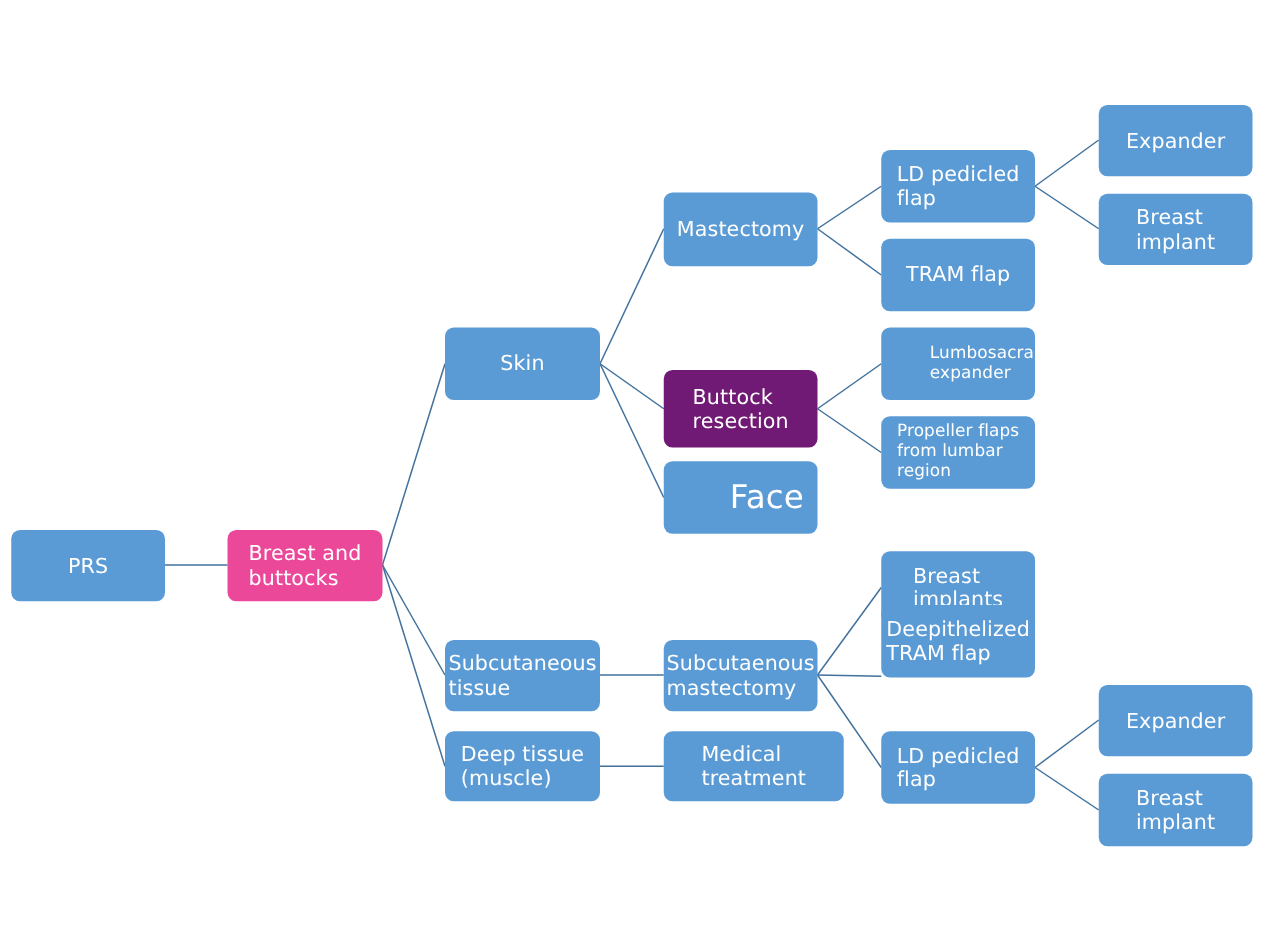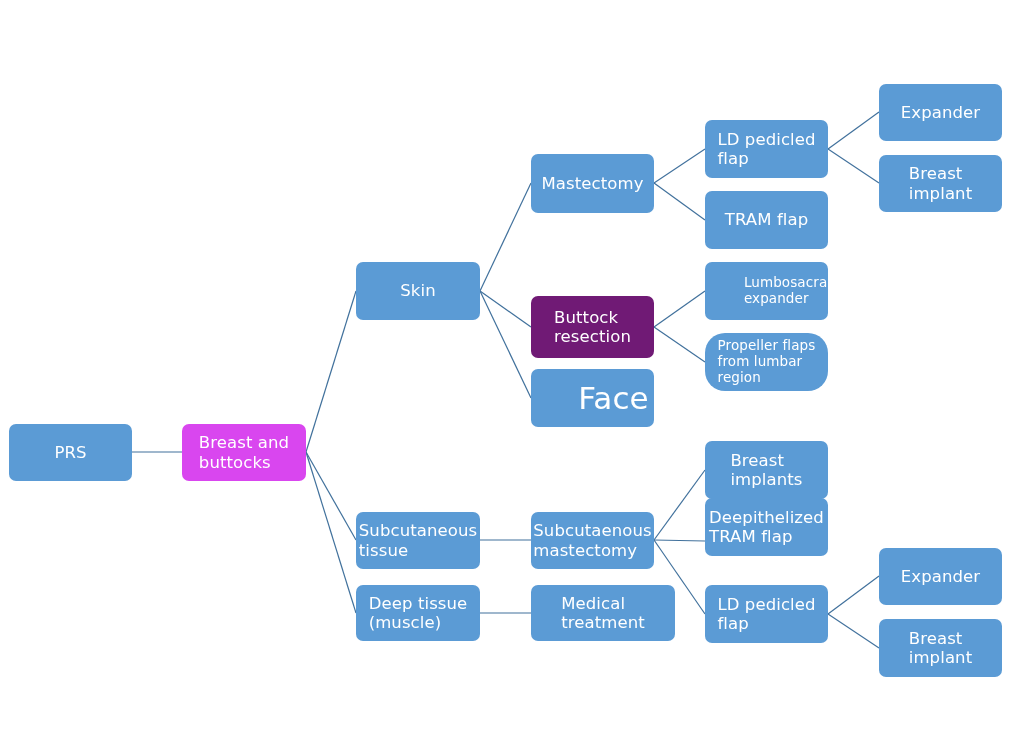--- a/index.html
+++ b/index.html
@@ -38,21 +38,21 @@
     line-height: 1.18;
     padding: 2px 6px;
     font-family: "DejaVu Sans", sans-serif;
     font-weight: 400;
     letter-spacing: 0.1px;
     white-space: pre-line;
     z-index: 2;
   }
   .fs-sm { font-size: 13.5px; }
   .fs-md { font-size: 16.5px; }
-  .fs-lg { font-size: 31px; padding-left: 48px; }
+  .fs-lg { font-size: 26px; padding-left: 48px; }
 </style>
 </head>
 <body>
 
 <div id="canvas">
   <svg id="edges" viewBox="0 0 1024 756" xmlns="http://www.w3.org/2000/svg">
       <line x1="132" y1="452" x2="182" y2="452" stroke="#41719C" stroke-width="1.2"></line>
       <line x1="306" y1="452" x2="356" y2="291" stroke="#41719C" stroke-width="1.2"></line>
       <line x1="306" y1="452" x2="356" y2="540" stroke="#41719C" stroke-width="1.2"></line>
       <line x1="306" y1="452" x2="356" y2="613" stroke="#41719C" stroke-width="1.2"></line>
@@ -68,46 +68,46 @@
       <line x1="480" y1="540" x2="531" y2="540" stroke="#41719C" stroke-width="1.2"></line>
       <line x1="480" y1="613" x2="531" y2="613" stroke="#41719C" stroke-width="1.2"></line>
       <line x1="654" y1="540" x2="705" y2="470" stroke="#41719C" stroke-width="1.2"></line>
       <line x1="654" y1="540" x2="705" y2="541" stroke="#41719C" stroke-width="1.2"></line>
       <line x1="654" y1="540" x2="705" y2="614" stroke="#41719C" stroke-width="1.2"></line>
       <line x1="828" y1="614" x2="879" y2="576" stroke="#41719C" stroke-width="1.2"></line>
       <line x1="828" y1="614" x2="879" y2="648" stroke="#41719C" stroke-width="1.2"></line>
     </svg>
   <div id="nodes">
       <div class="node fs-md" style="left: 9px; top: 424px; width: 123px; height: 57px; background: rgb(91, 155, 213); color: rgb(255, 255, 255);">PRS</div>
-      <div class="node fs-md" style="left: 182px; top: 424px; width: 124px; height: 57px; background: #d946ef; color: rgb(255, 255, 255);">Breast and
+      <div class="node fs-md" style="left: 182px; top: 424px; width: 124px; height: 57px; background: #ec4899; color: rgb(255, 255, 255);">Breast and
 buttocks</div>
       <div class="node fs-md" style="left: 356px; top: 262px; width: 124px; height: 58px; background: rgb(91, 155, 213); color: rgb(255, 255, 255);">Skin</div>
       <div class="node fs-md" style="left: 356px; top: 512px; width: 124px; height: 57px; background: rgb(91, 155, 213); color: rgb(255, 255, 255);">Subcutaneous
 tissue</div>
       <div class="node fs-md" style="left: 356px; top: 585px; width: 124px; height: 56px; background: rgb(91, 155, 213); color: rgb(255, 255, 255);">Deep tissue
 (muscle)</div>
       <div class="node fs-md" style="left: 531px; top: 154px; width: 123px; height: 59px; background: rgb(91, 155, 213); color: rgb(255, 255, 255);">Mastectomy</div>
       <div class="node fs-md" style="left: 531px; top: 296px; width: 123px; height: 62px; background: #701a75; color: rgb(255, 255, 255);">Buttock
 resection</div>
       <div class="node fs-lg" style="left: 531px; top: 369px; width: 123px; height: 58px; background: rgb(91, 155, 213); color: rgb(255, 255, 255);">Face</div>
       <div class="node fs-md" style="left: 531px; top: 512px; width: 123px; height: 57px; background: rgb(91, 155, 213); color: rgb(255, 255, 255);">Subcutaenous
 mastectomy</div>
       <div class="node fs-md" style="left: 531px; top: 585px; width: 144px; height: 56px; background: rgb(91, 155, 213); color: rgb(255, 255, 255);">Medical
 treatment</div>
       <div class="node fs-md" style="left: 705px; top: 120px; width: 123px; height: 58px; background: rgb(91, 155, 213); color: rgb(255, 255, 255);">LD pedicled
 flap</div>
       <div class="node fs-md" style="left: 705px; top: 191px; width: 123px; height: 58px; background: rgb(91, 155, 213); color: rgb(255, 255, 255);">TRAM flap</div>
       <div class="node fs-sm" style="left: 705px; top: 262px; width: 123px; height: 58px; background: rgb(91, 155, 213); color: rgb(255, 255, 255); padding-left: 48px;">Lumbosacral
 expander</div>
-      <div class="node fs-sm" style="left: 705px; top: 333px; width: 123px; height: 58px; background: rgb(91, 155, 213); color: rgb(255, 255, 255); border-radius: 20px;">Propeller flaps
+      <div class="node fs-sm" style="left: 705px; top: 333px; width: 123px; height: 58px; background: rgb(91, 155, 213); color: rgb(255, 255, 255);">Propeller flaps
 from lumbar
 region</div>
       <div class="node fs-md" style="left: 705px; top: 441px; width: 123px; height: 58px; background: rgb(91, 155, 213); color: rgb(255, 255, 255);">Breast
 implants</div>
-      <div class="node fs-md" style="left: 705px; top: 498px; width: 123px; height: 58px; background: rgb(91, 155, 213); color: rgb(255, 255, 255);">Deepithelized
+      <div class="node fs-md" style="left: 705px; top: 484px; width: 123px; height: 58px; background: rgb(91, 155, 213); color: rgb(255, 255, 255);">Deepithelized
 TRAM flap</div>
       <div class="node fs-md" style="left: 705px; top: 585px; width: 123px; height: 58px; background: rgb(91, 155, 213); color: rgb(255, 255, 255);">LD pedicled
 flap</div>
       <div class="node fs-md" style="left: 879px; top: 84px; width: 123px; height: 57px; background: rgb(91, 155, 213); color: rgb(255, 255, 255);">Expander</div>
       <div class="node fs-md" style="left: 879px; top: 155px; width: 123px; height: 57px; background: rgb(91, 155, 213); color: rgb(255, 255, 255);">Breast
 implant</div>
       <div class="node fs-md" style="left: 879px; top: 548px; width: 123px; height: 57px; background: rgb(91, 155, 213); color: rgb(255, 255, 255);">Expander</div>
       <div class="node fs-md" style="left: 879px; top: 619px; width: 123px; height: 58px; background: rgb(91, 155, 213); color: rgb(255, 255, 255);">Breast
 implant</div>
     </div>

